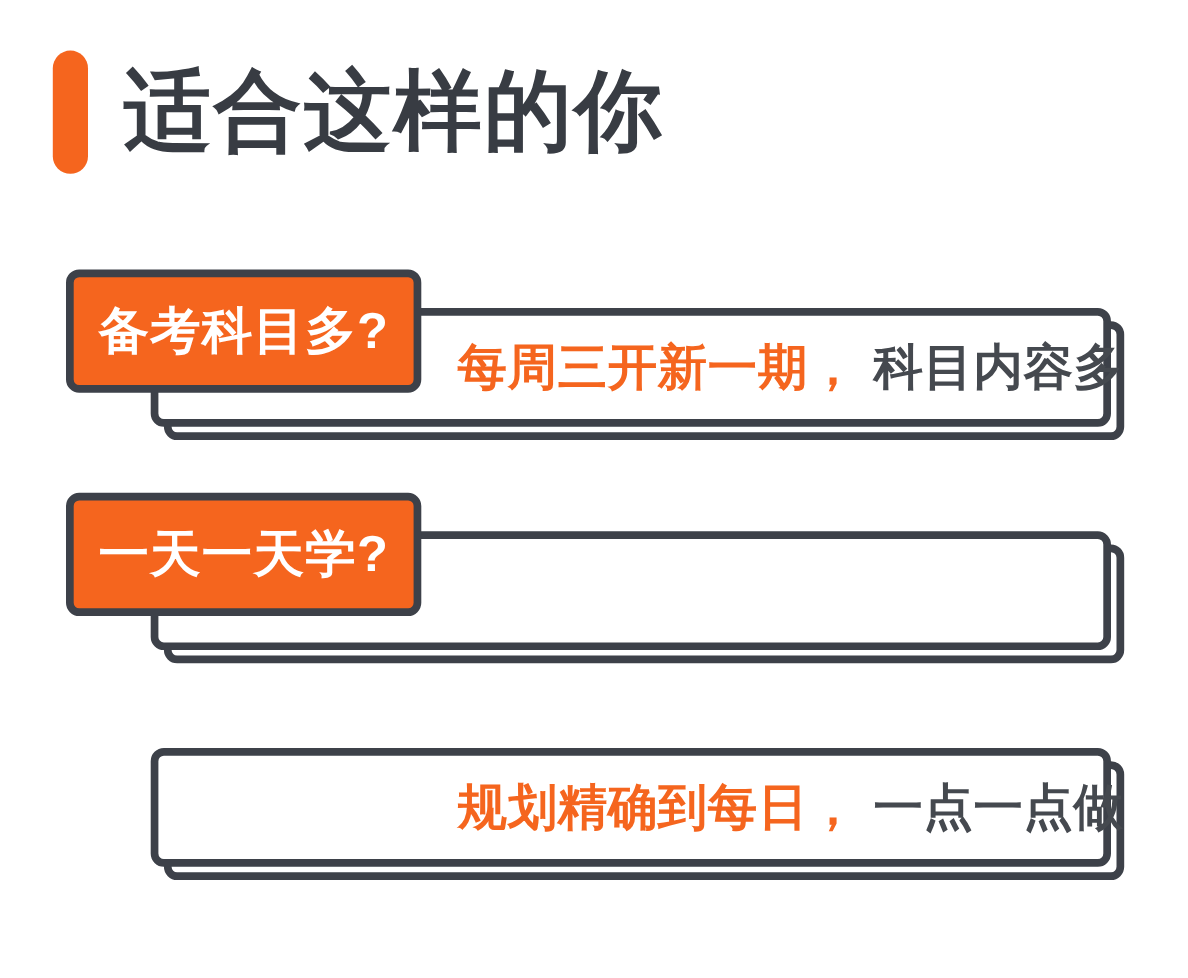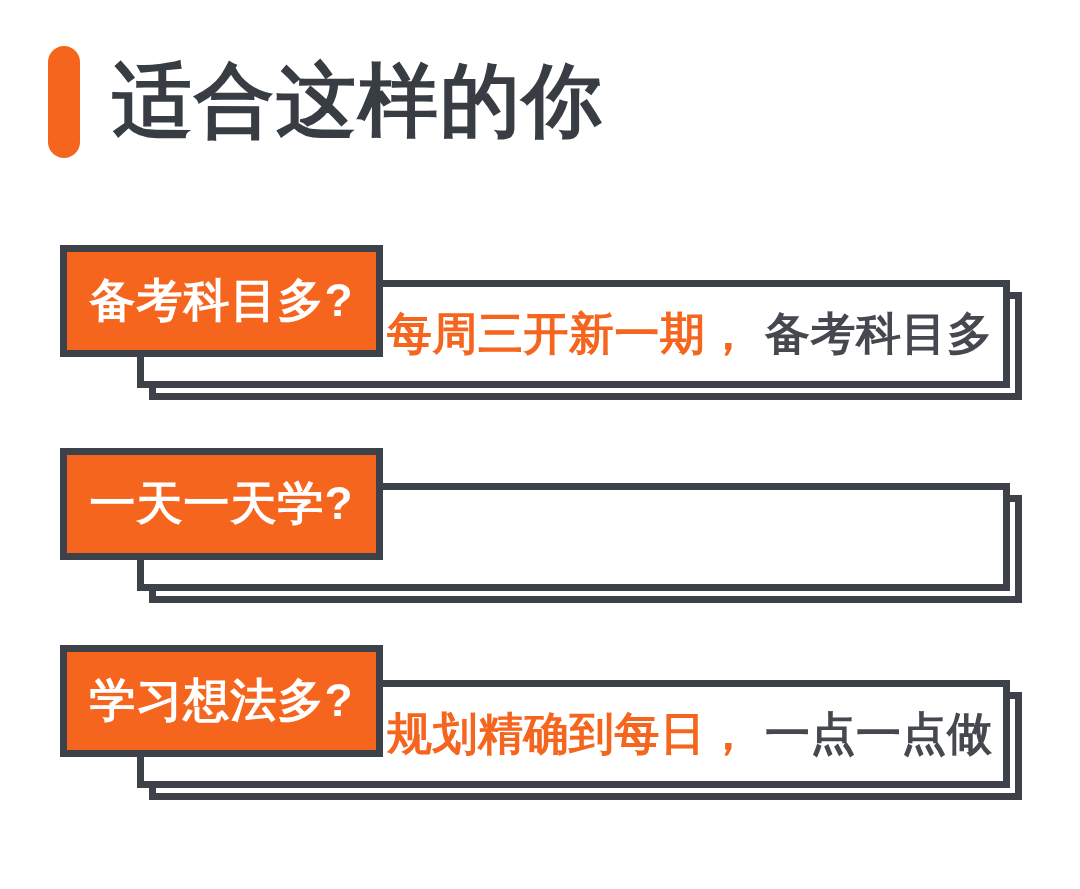--- a/index.html
+++ b/index.html
@@ -2,21 +2,21 @@
 <html style="--orange: #f5651e; --border-dark: #3d4149; --title-color: #383c43; --text-dark: #45494f; --bg: #ffffff;"><head>
 <meta charset="utf-8">
 <style>
   :root {
     --orange: #f5651e;
     --border-dark: #3d4149;
     --title-color: #383c43;
     --text-dark: #45494f;
     --bg: #ffffff;
   }
-  * { margin: 0; padding: 0; box-sizing: border-box; }
+  * { margin: 0; padding: 0; box-sizing: border-box; border-radius: 12px; }
   html, body {
     width: 1080px; height: 889px;
     background: var(--bg);
     font-family: "Liberation Sans", "DejaVu Sans", sans-serif;
   }
   .page {
     position: relative;
     width: 1080px; height: 889px;
     background: var(--bg);
     overflow: hidden;
@@ -60,21 +60,21 @@
   }
   .main-box {
     position: absolute;
     left: 137px; top: 35px;
     width: 873px; height: 108px;
     border: 7px solid var(--border-dark);
     background: #ffffff;
   }
   .content-line {
     position: absolute;
-    left: 387px; top: 35px;
+    left: 416px; top: 35px;
     height: 108px;
     display: flex;
     align-items: center;
     font-size: 45px;
     font-weight: bold;
     white-space: nowrap;
     letter-spacing: 0.5px;
   }
   .content-highlight { color: var(--orange); }
   .content-rest { color: var(--text-dark); margin-left: 14px; }
@@ -103,21 +103,21 @@
   <div class="header">
     <div class="title-bar"></div>
     <div class="title-text">适合这样的你</div>
   </div>
 
   <div class="row row-1">
     <div class="shadow-box"></div>
     <div class="main-box"></div>
     <div class="content-line">
       <span class="content-highlight">每周三开新一期，</span>
-      <span class="content-rest">备考科目多</span>
+      <span class="content-rest">科目内容多</span>
     </div>
     <div class="label-box">
       <span>备考科目多?</span>
     </div>
   </div>
 
   <div class="row row-2">
     <div class="shadow-box"></div>
     <div class="main-box"></div>
     <div class="label-box">
@@ -125,18 +125,15 @@
     </div>
   </div>
 
   <div class="row row-3">
     <div class="shadow-box"></div>
     <div class="main-box"></div>
     <div class="content-line">
       <span class="content-highlight">规划精确到每日，</span>
       <span class="content-rest">一点一点做</span>
     </div>
-    <div class="label-box">
-      <span>学习想法多?</span>
-    </div>
   </div>
 
 </div>
 
 </body></html>

